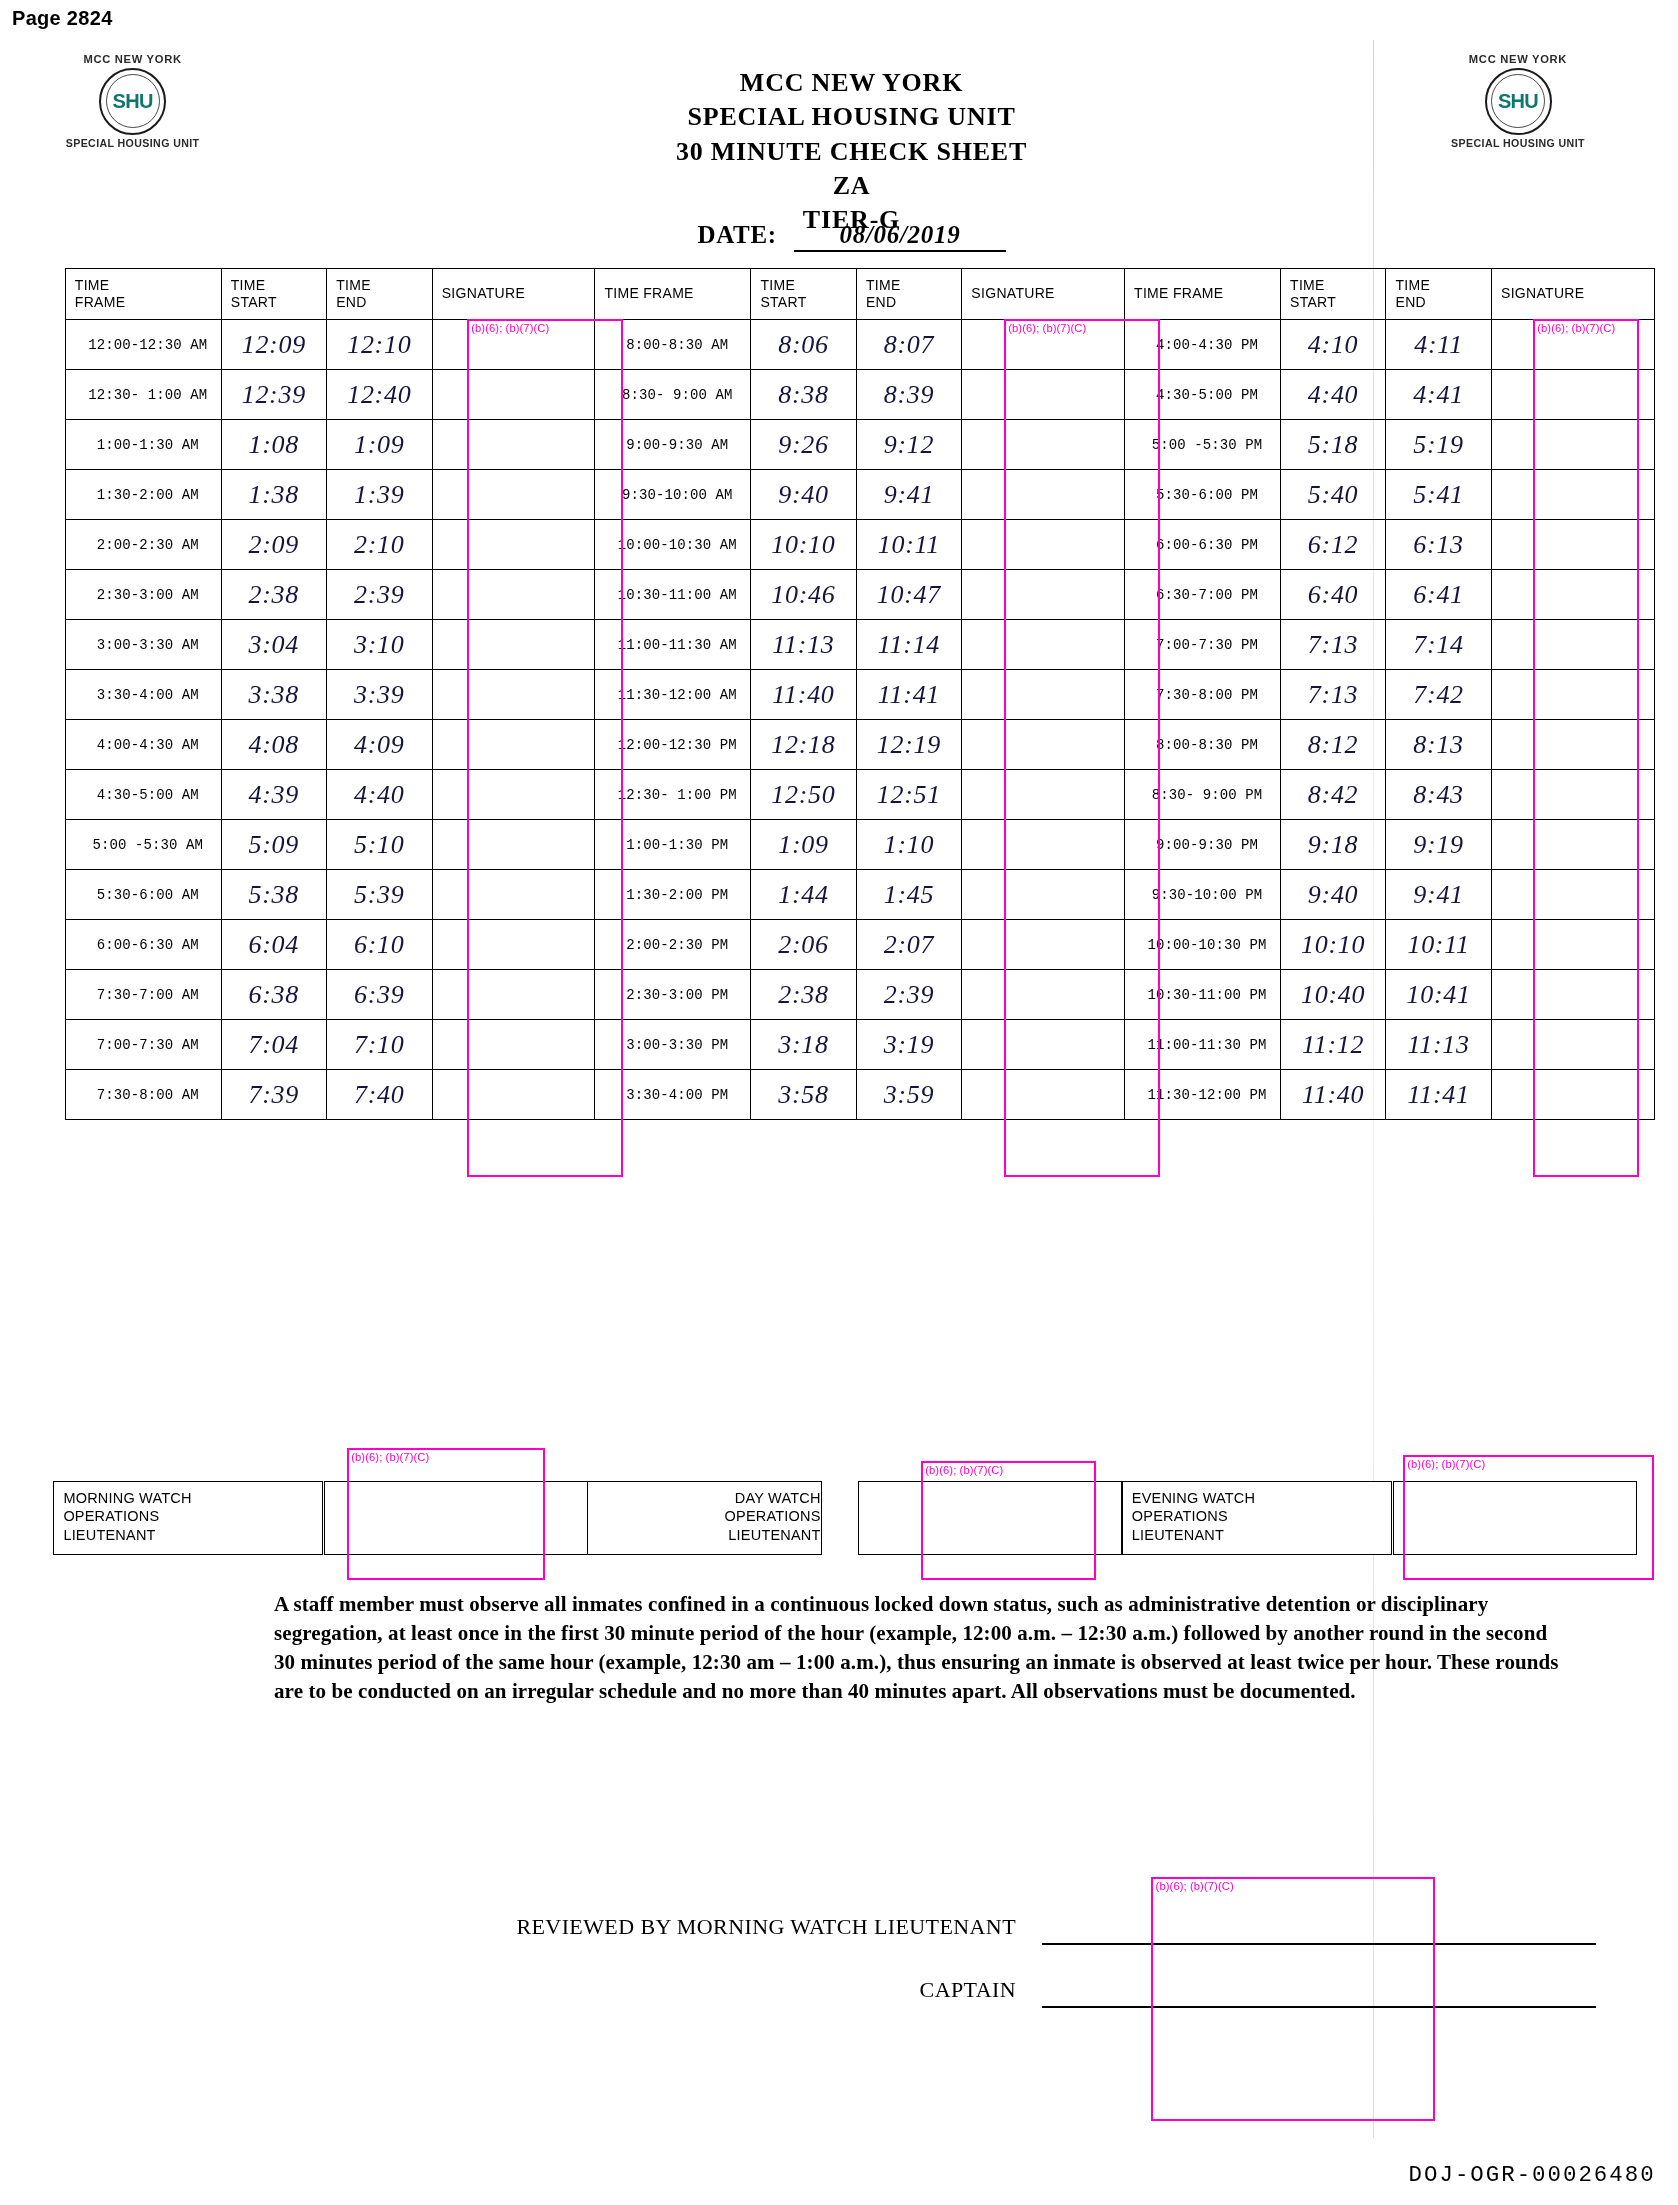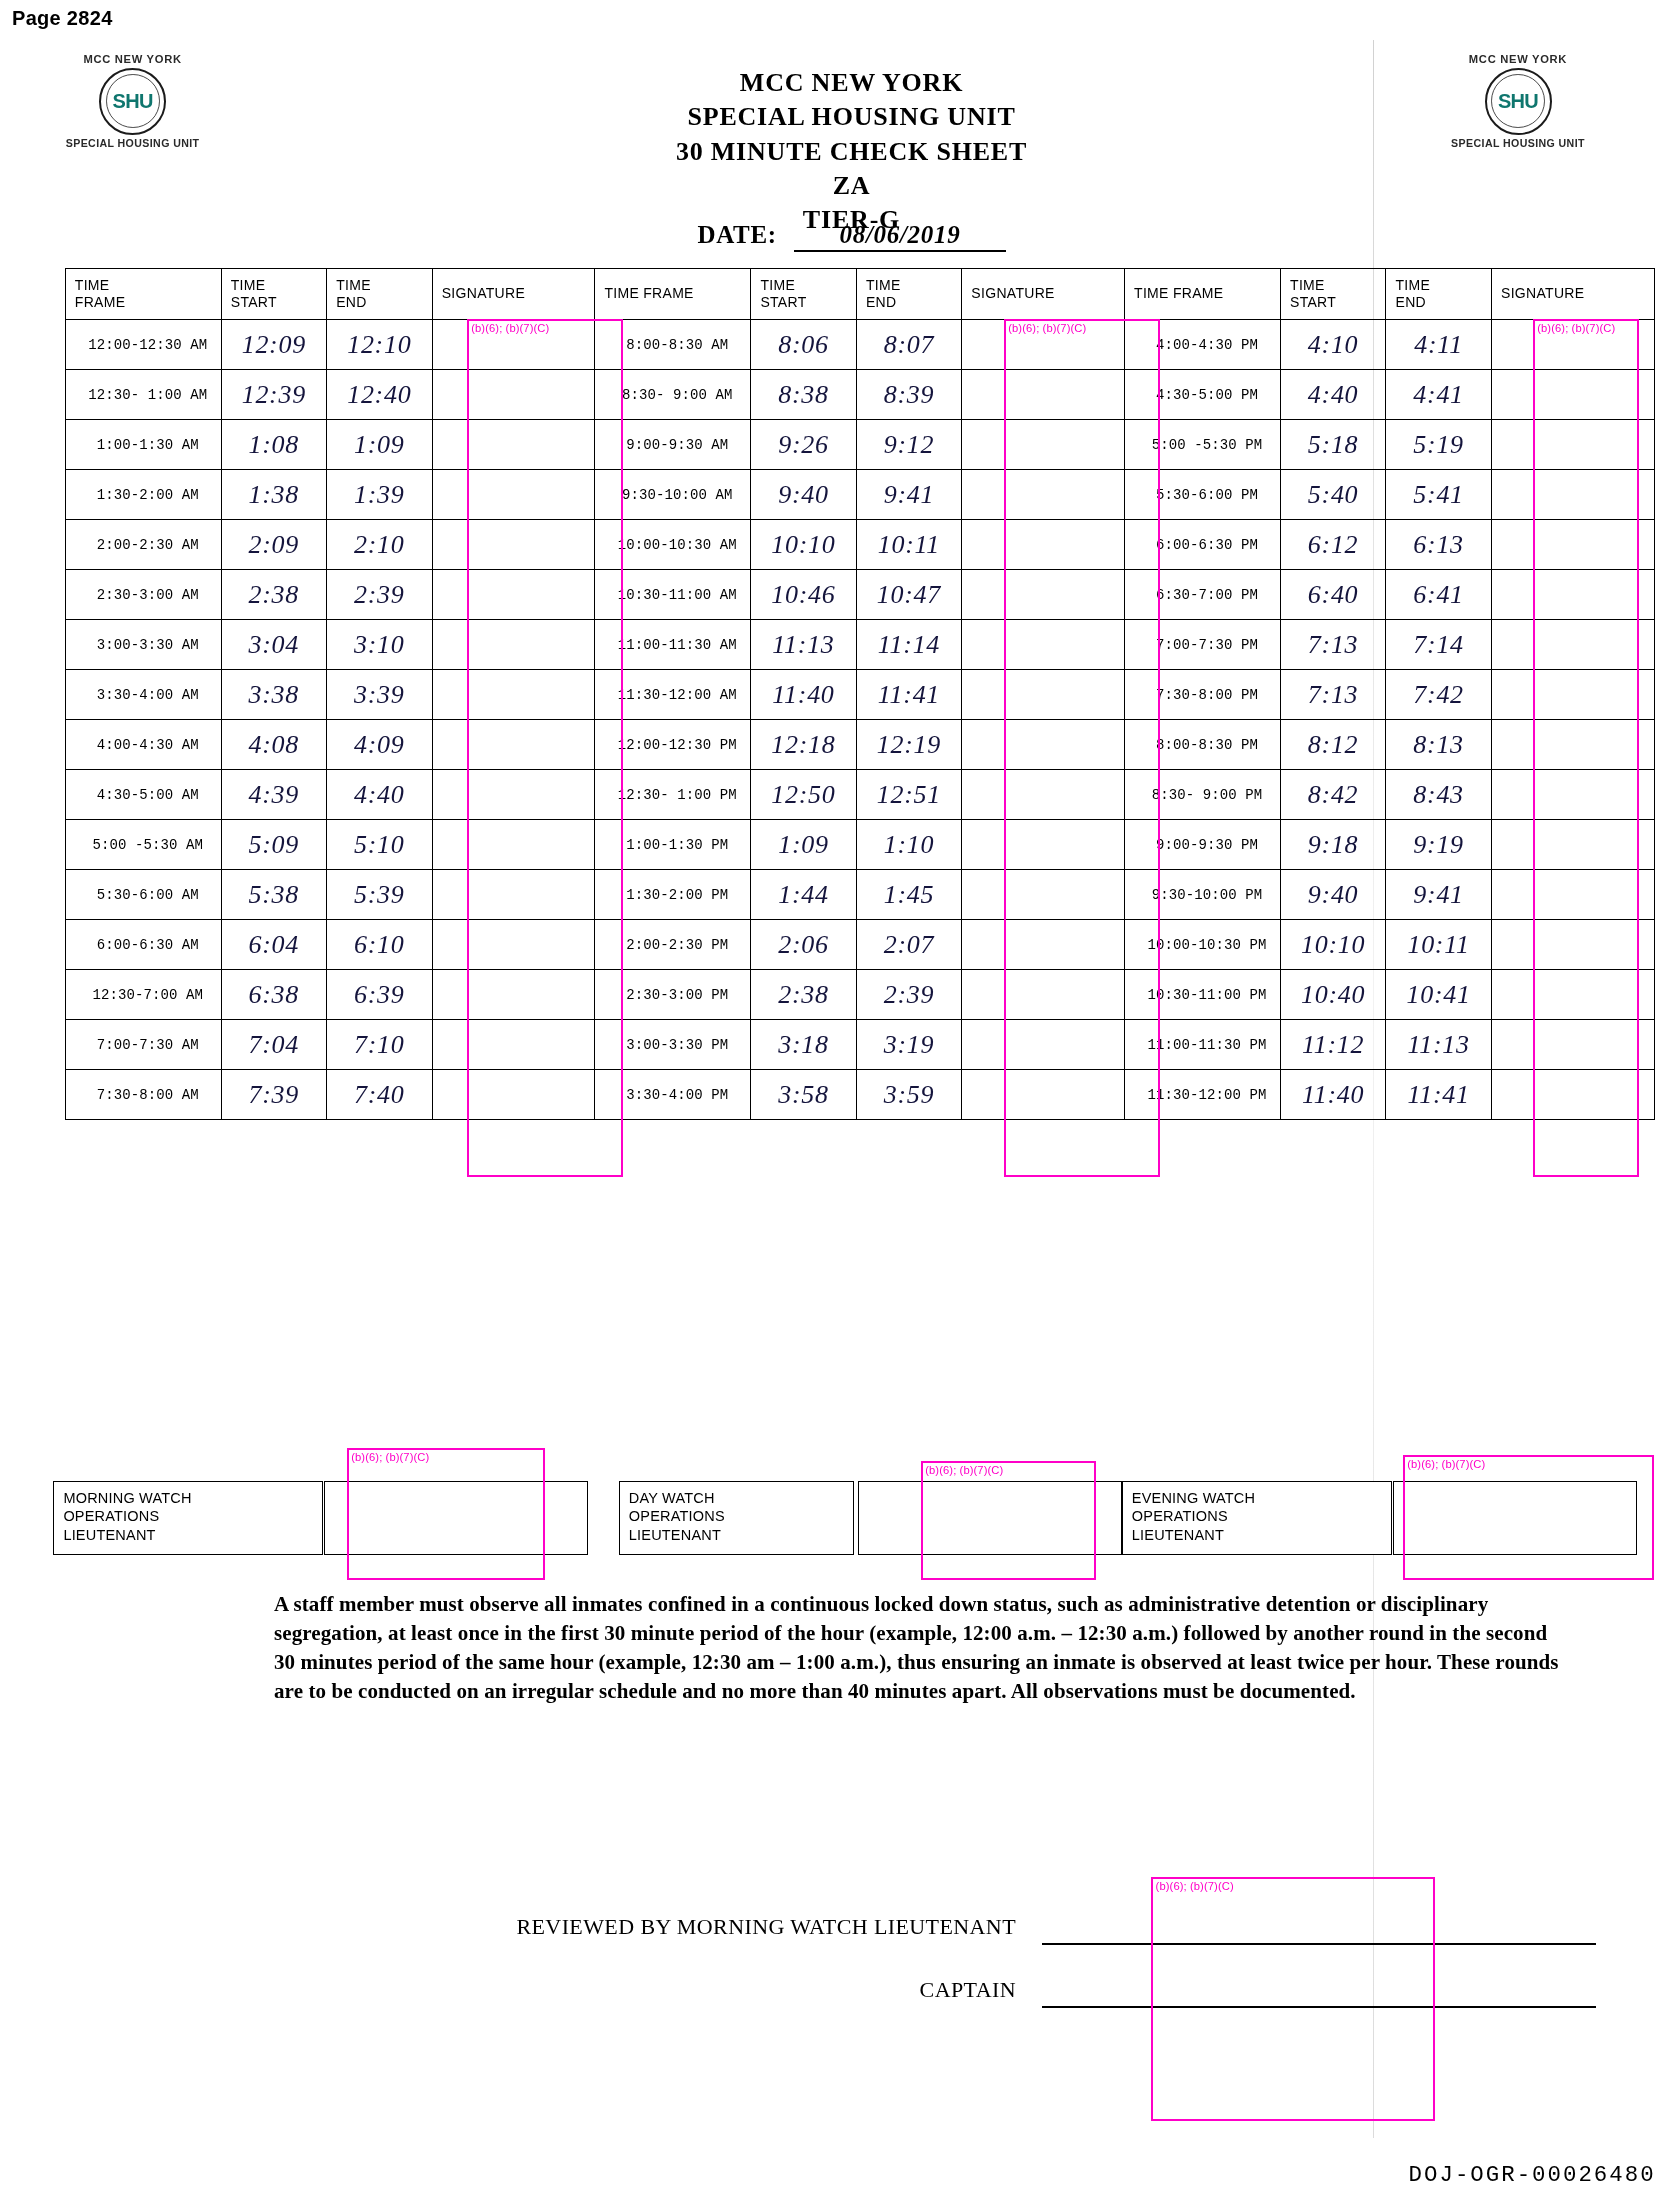--- a/index.html
+++ b/index.html
@@ -532,21 +532,21 @@
             <td class="tf">2:00-2:30 PM</td>
             <td class="hand">2:06</td>
             <td class="hand">2:07</td>
             <td class="sig"></td>
             <td class="tf">10:00-10:30 PM</td>
             <td class="hand">10:10</td>
             <td class="hand">10:11</td>
             <td class="sig"></td>
           </tr>
           <tr>
-            <td class="tf">12:30-7:00 AM</td>
+            <td class="tf">7:30-7:00 AM</td>
             <td class="hand">6:38</td>
             <td class="hand">6:39</td>
             <td class="sig"></td>
             <td class="tf">2:30-3:00 PM</td>
             <td class="hand">2:38</td>
             <td class="hand">2:39</td>
             <td class="sig"></td>
             <td class="tf">10:30-11:00 PM</td>
             <td class="hand">10:40</td>
             <td class="hand">10:41</td>
@@ -593,21 +593,21 @@
       <span class="tag">(b)(6); (b)(7)(C)</span>
     </div>
   </div>
 
   <div class="watch-band">
     <div class="watch-box" style="left:6.6px; top:13px; width:270px; white-space:pre-line;">MORNING WATCH
 OPERATIONS
 LIEUTENANT</div>
     <div class="watch-line" style="left:277px; top:13px; width:264px;"></div>
 
-    <div class="watch-box" style="left:572px; top:13px; width:235px; white-space:pre-line;">DAY WATCH
+    <div class="watch-box" style="left:540px; top:13px; width:235px; white-space:pre-line;text-align:right;">DAY WATCH
 OPERATIONS
 LIEUTENANT</div>
     <div class="watch-line" style="left:811px; top:13px; width:264px;"></div>
 
     <div class="watch-box" style="left:1075px; top:13px; width:270px; white-space:pre-line;">EVENING WATCH
 OPERATIONS
 LIEUTENANT</div>
     <div class="watch-line" style="left:1346px; top:13px; width:244px;"></div>
 
     <div class="redact" style="left:300px; top:-20px; width:198px; height:132px;">

